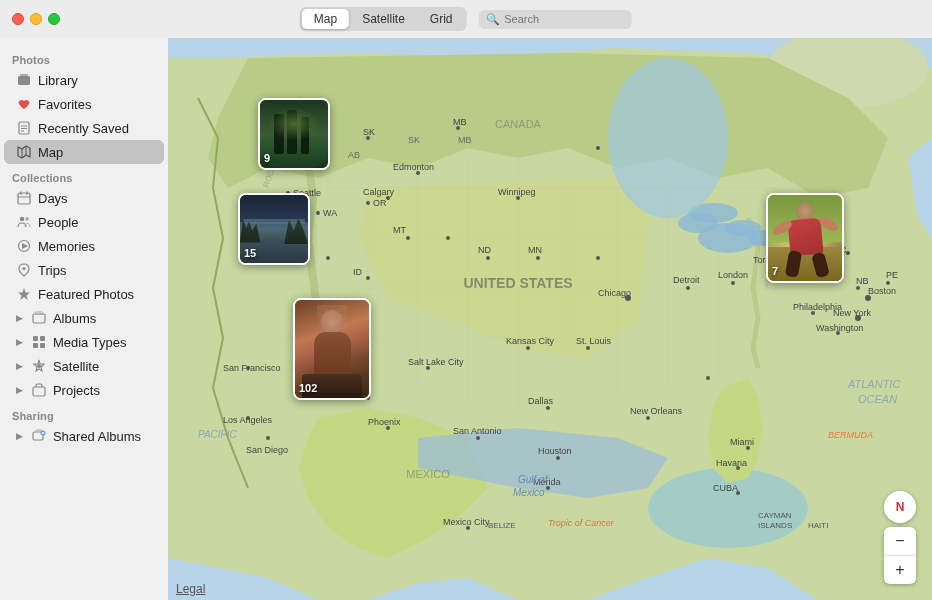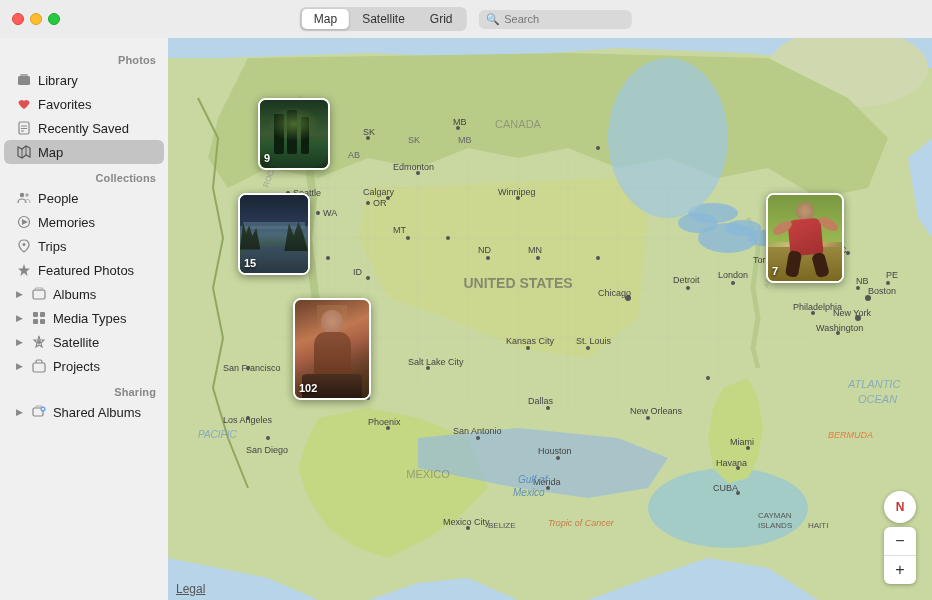--- a/index.html
+++ b/index.html
@@ -96,21 +96,20 @@
     }
 
     
     .sidebar {
       width: 168px;
       background: #f0f0f0;
       flex-shrink: 0;
       overflow-y: auto;
       padding: 8px 0;
       font-size: 13px;
-      text-align: right;
     }
     .sidebar-section-label {
       font-size: 11px;
       font-weight: 600;
       color: #888;
       padding: 8px 12px 2px 12px;
       text-transform: none;
       letter-spacing: 0.01em;
     }
     .sidebar-item {
@@ -320,20 +319,31 @@
           <polygon points="1,2 5,4 9,1 13,3 13,12 9,10 5,13 1,11" fill="none" stroke="#555" stroke-width="1.2"></polygon>
           <line x1="5" y1="4" x2="5" y2="13" stroke="#555" stroke-width="1"></line>
           <line x1="9" y1="1" x2="9" y2="10" stroke="#555" stroke-width="1"></line>
         </svg>
       </div>
       <span class="sidebar-item-label">Map</span>
     </div>
 
     <div class="sidebar-section-label">Collections</div>
 
+    <div class="sidebar-item">
+      <div class="sidebar-item-icon">
+        <svg width="14" height="14" viewBox="0 0 14 14">
+          <rect x="1" y="2" width="12" height="11" rx="1.5" fill="none" stroke="#888" stroke-width="1.2"></rect>
+          <line x1="1" y1="6" x2="13" y2="6" stroke="#888" stroke-width="1"></line>
+          <line x1="4" y1="0.5" x2="4" y2="4" stroke="#888" stroke-width="1.2"></line>
+          <line x1="10" y1="0.5" x2="10" y2="4" stroke="#888" stroke-width="1.2"></line>
+        </svg>
+      </div>
+      <span class="sidebar-item-label">Days</span>
+    </div>
 
     <div class="sidebar-item">
       <div class="sidebar-item-icon">
         <svg width="14" height="14" viewBox="0 0 14 14">
           <circle cx="5" cy="4" r="2.2" fill="#888"></circle>
           <path d="M1 12c0-3 2-4 4-4s4 1 4 4" fill="none" stroke="#888" stroke-width="1.2"></path>
           <circle cx="10" cy="4" r="1.8" fill="#aaa"></circle>
           <path d="M8 12c0-2.5 1-3.5 2.5-3.5s2.5 1 2.5 3.5" fill="none" stroke="#aaa" stroke-width="1"></path>
         </svg>
       </div>
@@ -666,21 +676,21 @@
       <div style="width:100%; height:100%; background: linear-gradient(180deg, #1a3520 0%, #2a4a28 25%, #3a5a35 50%, #2a4a20 75%, #1a3015 100%); position:relative;">
         <div style="position:absolute; bottom:0; left:0; right:0; height:40%; background: linear-gradient(180deg, #2a5a30 0%, #1a3a20 100%); border-radius:0 0 30% 30%/0 0 60% 60%;"></div>
         <div style="position:absolute; top:20%; left:20%; width:15%; height:60%; background:#0d1f0e; border-radius:2px;"></div>
         <div style="position:absolute; top:15%; left:40%; width:15%; height:65%; background:#0d2010; border-radius:2px;"></div>
         <div style="position:absolute; top:25%; left:60%; width:12%; height:55%; background:#0d1e0d; border-radius:2px;"></div>
         <div style="position:absolute; top:10%; left:10%; right:10%; height:50%; background: radial-gradient(ellipse, #4a6a30 0%, transparent 70%); border-radius:50%;"></div>
       </div>
       <span class="photo-pin-count">9</span>
     </div>
 
-    <div class="photo-pin pin-coast" style="width:72px; height:82px; top:155px; left:70px;">
+    <div class="photo-pin pin-coast" style="width:72px; height:72px; top:155px; left:70px;">
       <div style="width:100%; height:100%; background: linear-gradient(180deg, #2a3a50 0%, #3a5070 30%, #4a6878 50%, #3a5040 70%, #2a3830 100%); position:relative;">
         <div style="position:absolute; top:0; left:0; right:0; height:40%; background: linear-gradient(180deg, #1a2535 0%, #2a3a55 100%);"></div>
         <div style="position:absolute; bottom:0; left:0; right:0; height:35%; background: linear-gradient(180deg, #3a5060 0%, #2a3840 100%); border-radius:40% 40% 0 0;"></div>
         <div style="position:absolute; top:35%; left:5%; right:5%; height:8%; background: #5a7888; opacity:0.6;"></div>
 
         <div style="position:absolute; bottom:30%; left:0; width:30%; height:35%; background: linear-gradient(0deg, #1a2820 0%, #2a3a28 100%); clip-path: polygon(0% 100%, 15% 0%, 30% 40%, 45% 10%, 60% 50%, 80% 20%, 100% 100%);"></div>
         <div style="position:absolute; bottom:28%; right:0; width:35%; height:40%; background: linear-gradient(0deg, #1a2820 0%, #2a4030 100%); clip-path: polygon(0% 100%, 20% 10%, 40% 50%, 60% 5%, 80% 45%, 100% 100%);"></div>
       </div>
       <span class="photo-pin-count">15</span>
     </div>

